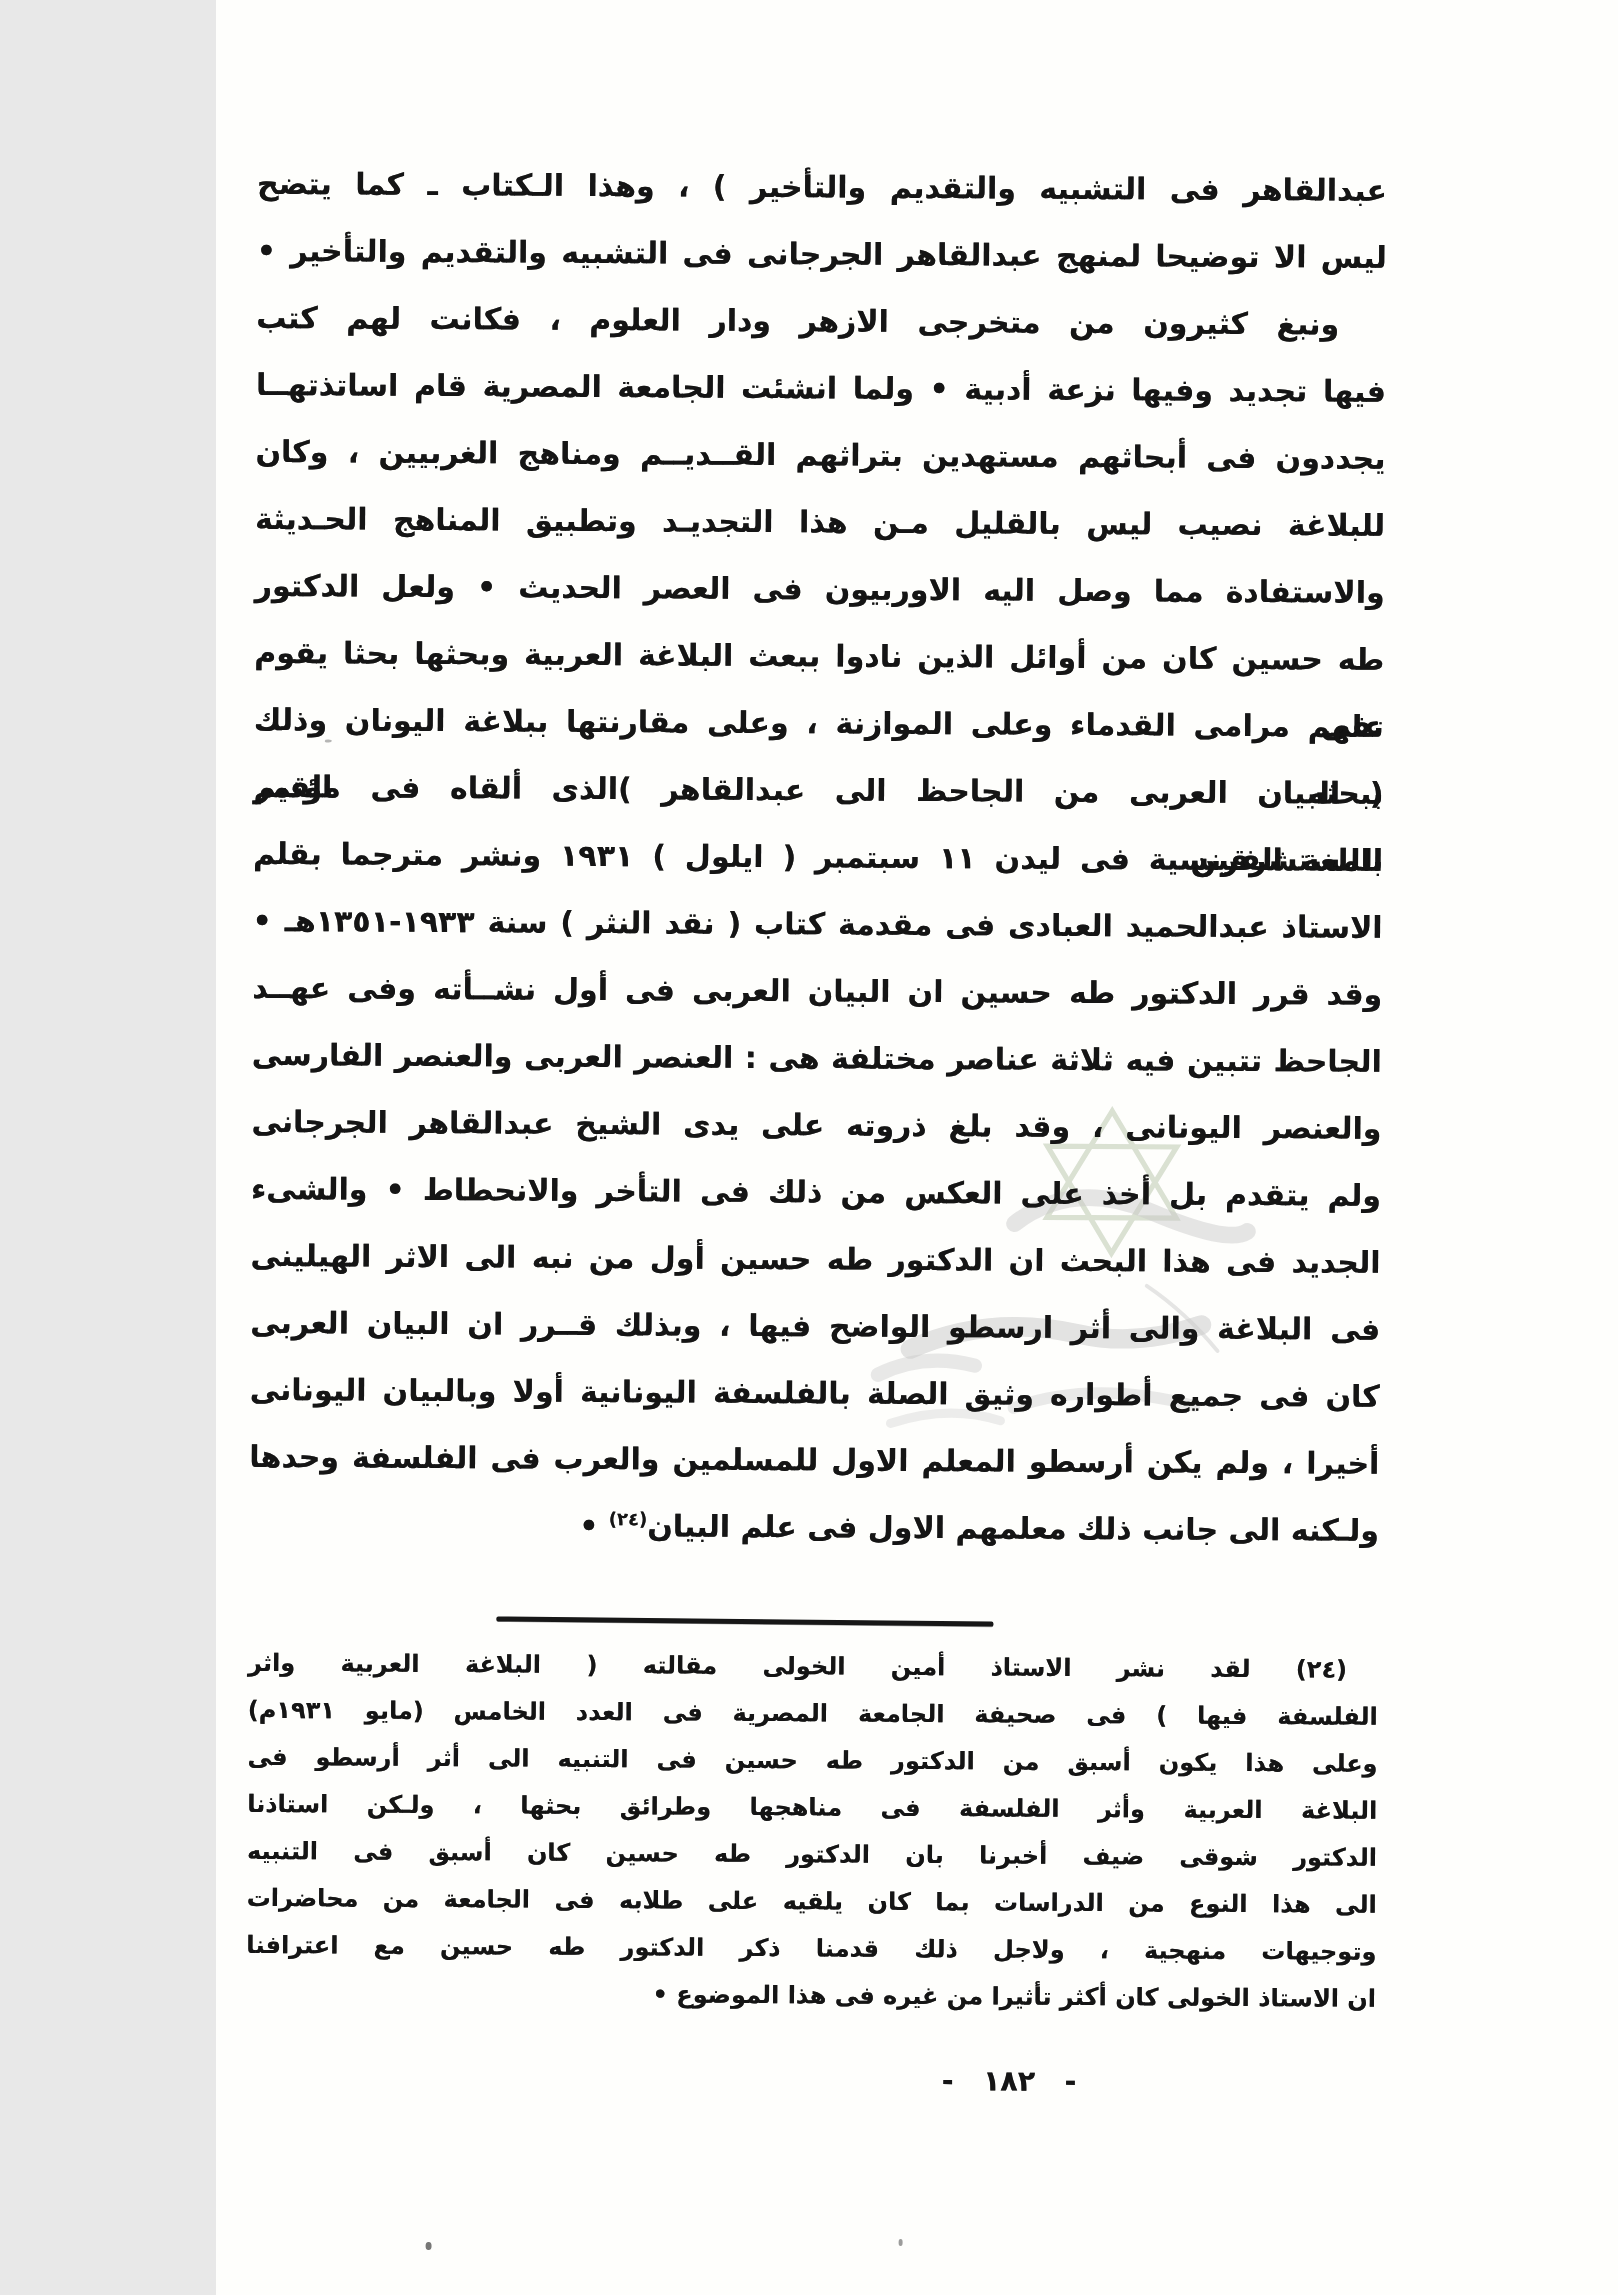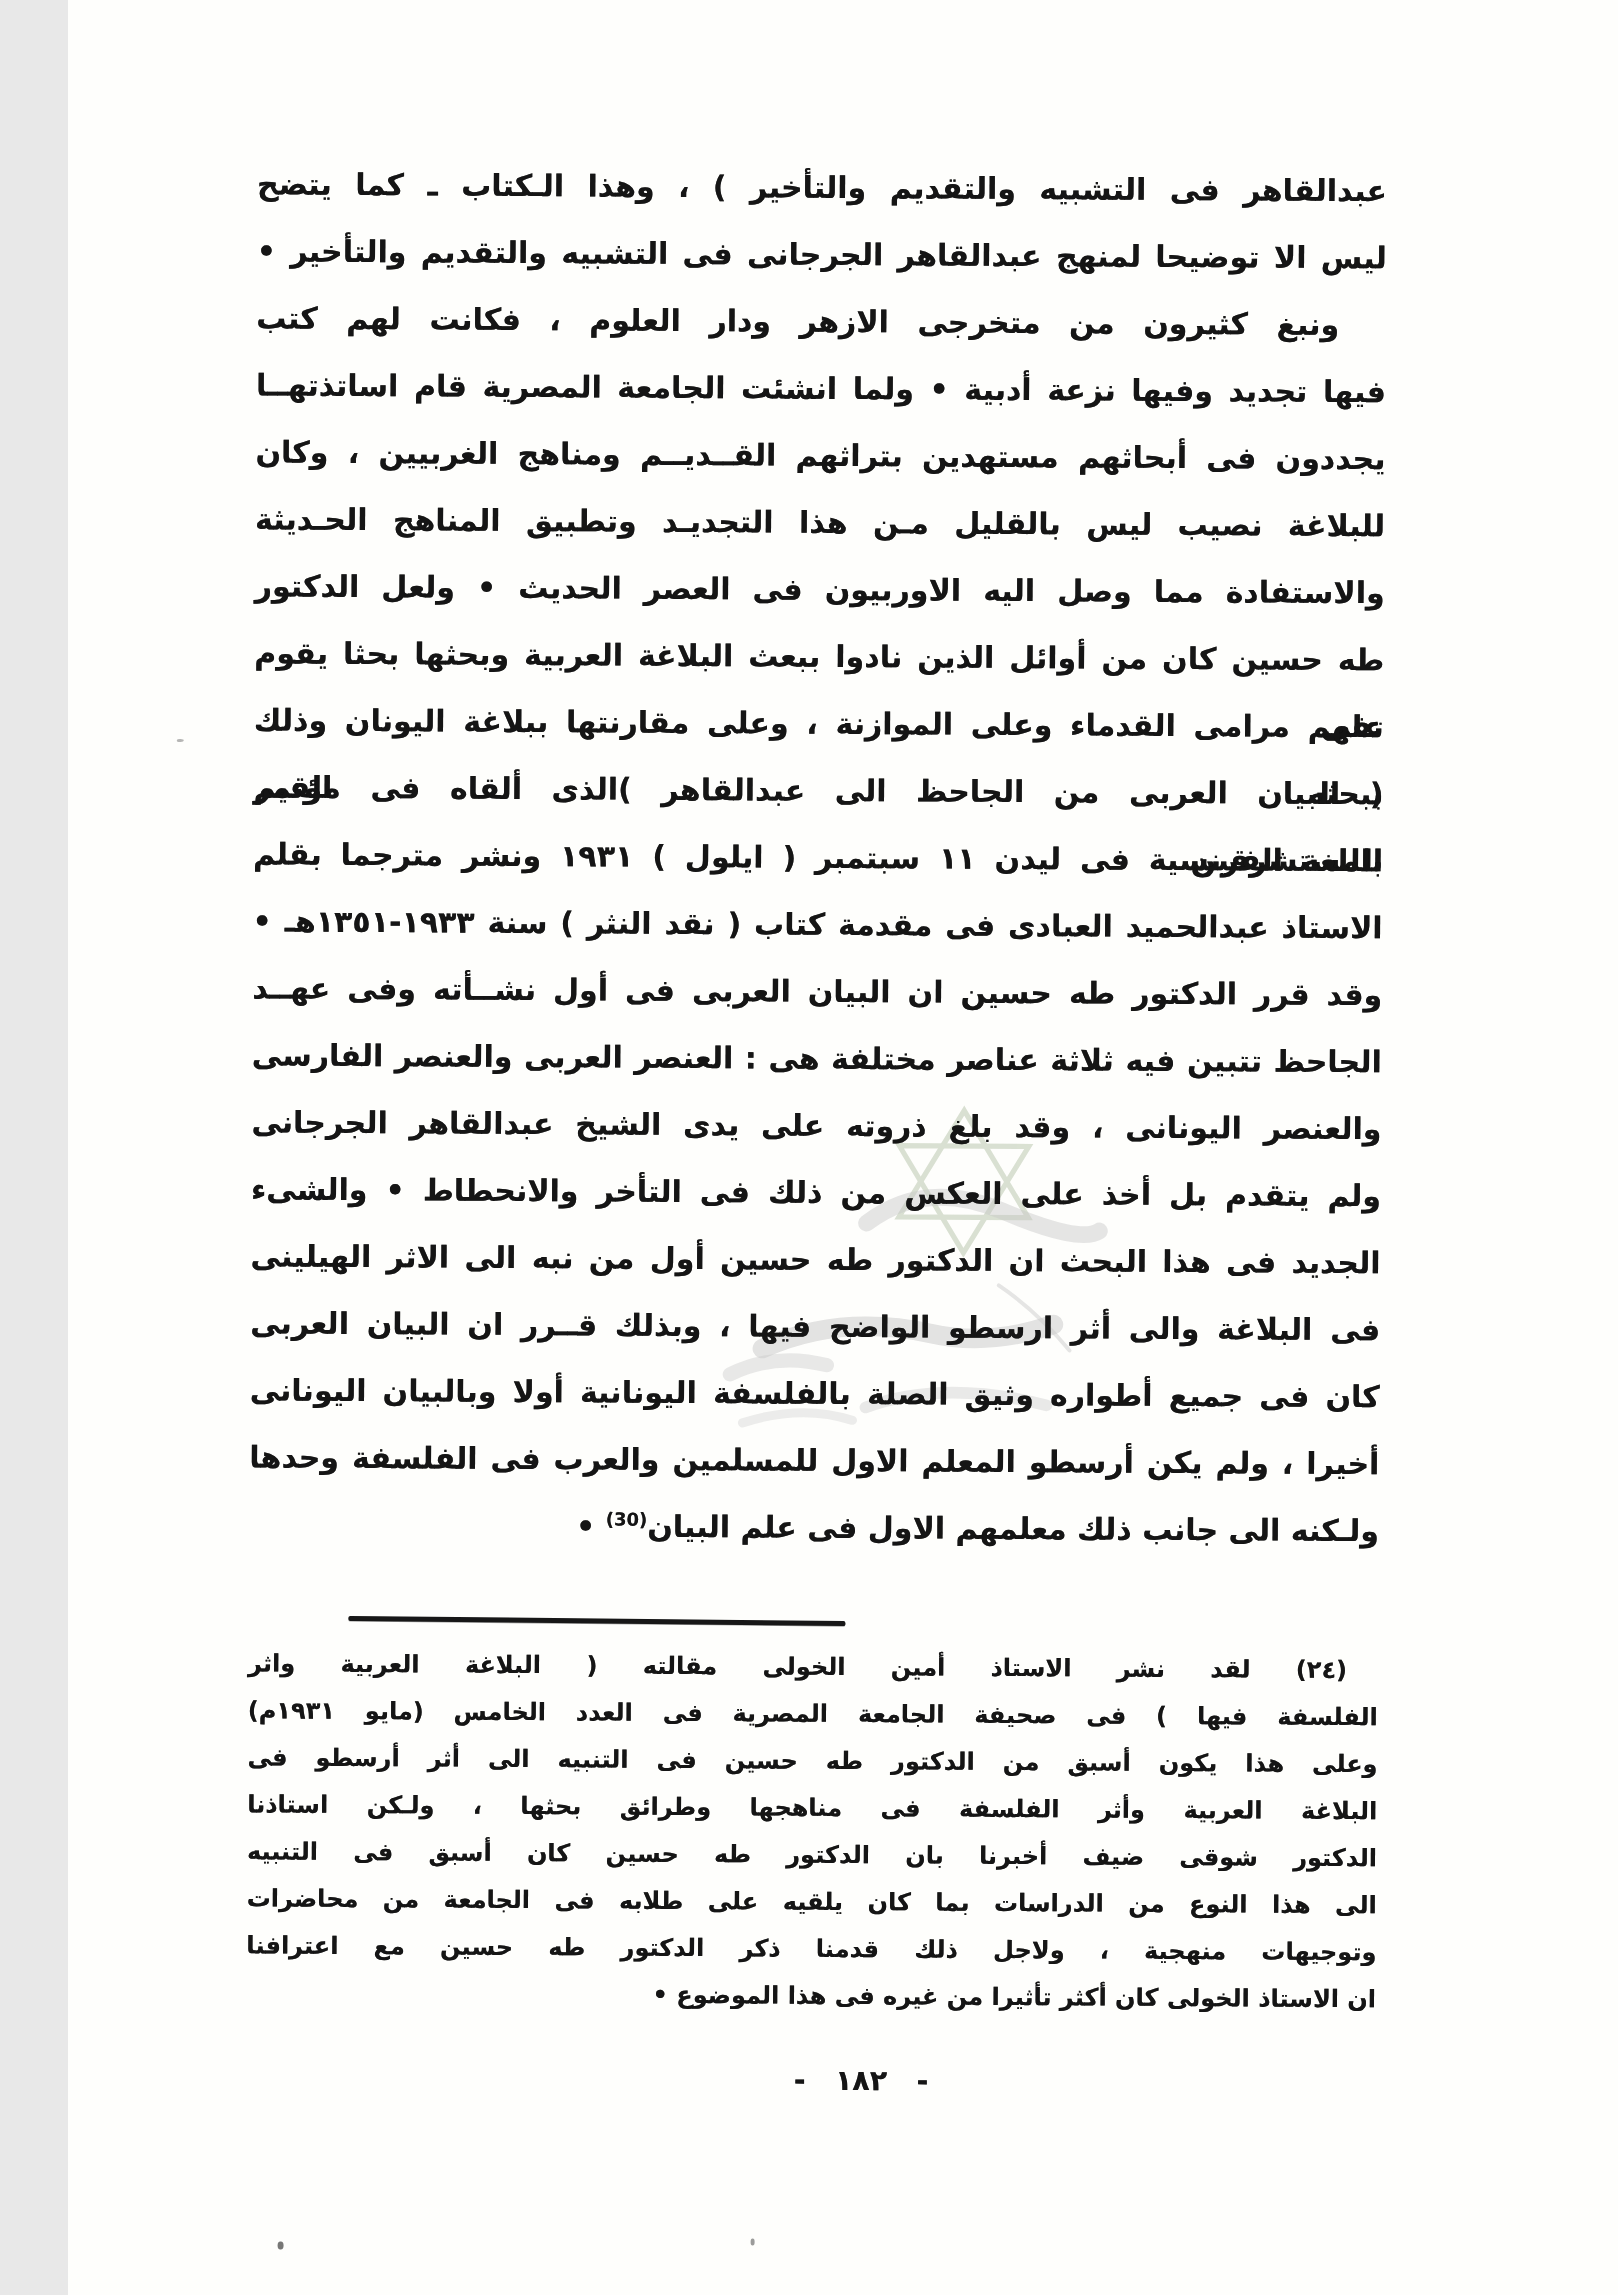--- a/index.html
+++ b/index.html
@@ -1,18 +1,18 @@
 <!DOCTYPE html>
 <html lang="ar" dir="rtl" style="font-size:10.4px"><head>
 <meta charset="utf-8">
 <style>
   html,body{margin:0;padding:0;background:#e8e8e8;}
   .page{
     position:relative;
-    width:1550px;height:2295px;
+    width:1402px;height:2295px;
     background:#fefefc;
     overflow:hidden;
     font-family:"DejaVu Sans",sans-serif;
     color:#151515;
     direction:rtl;
   }
   .content{
     position:absolute;inset:0;
     transform:rotate(0.35deg);
     transform-origin:50% 45%;
@@ -123,21 +123,21 @@
       <div class="ln">الاستاذ عبدالحميد العبادى فى مقدمة كتاب ( نقد النثر ) سنة ١٩٣٣-١٣٥١هـ •</div>
       <div class="ln">وقد قرر الدكتور طه حسين ان البيان العربى فى أول نشــأته وفى عهــد</div>
       <div class="ln">الجاحظ تتبين فيه ثلاثة عناصر مختلفة هى : العنصر العربى والعنصر الفارسى</div>
       <div class="ln">والعنصر اليونانى ، وقد بلغ ذروته على يدى الشيخ عبدالقاهر الجرجانى</div>
       <div class="ln">ولم يتقدم بل أخذ على العكس من ذلك فى التأخر والانحطاط • والشىء</div>
       <div class="ln">الجديد فى هذا البحث ان الدكتور طه حسين أول من نبه الى الاثر الهيلينى</div>
       <div class="ln">فى البلاغة والى أثر ارسطو الواضح فيها ، وبذلك قــرر ان البيان العربى</div>
       <div class="ln">كان فى جميع أطواره وثيق الصلة بالفلسفة اليونانية أولا وبالبيان اليونانى</div>
       <div class="ln">أخيرا ، ولم يكن أرسطو المعلم الاول للمسلمين والعرب فى الفلسفة وحدها</div>
       <div class="ln short">
-        <span>ولـكنه الى جانب ذلك معلمهم الاول فى علم البيان</span><span class="sup">(30)</span><span> •</span>
+        <span>ولـكنه الى جانب ذلك معلمهم الاول فى علم البيان</span><span class="sup">(٢٤)</span><span> •</span>
       </div>
     </div>
 
     <div class="sep"></div>
 
     <div class="fn">
       <div class="ln indent">(٢٤) لقد نشر الاستاذ أمين الخولى مقالته ( البلاغة العربية واثر</div>
       <div class="ln">الفلسفة فيها ) فى صحيفة الجامعة المصرية فى العدد الخامس (مايو ١٩٣١م)</div>
       <div class="ln">وعلى هذا يكون أسبق من الدكتور طه حسين فى التنبيه الى أثر أرسطو فى</div>
       <div class="ln">البلاغة العربية وأثر الفلسفة فى مناهجها وطرائق بحثها ، ولـكن استاذنا</div>

